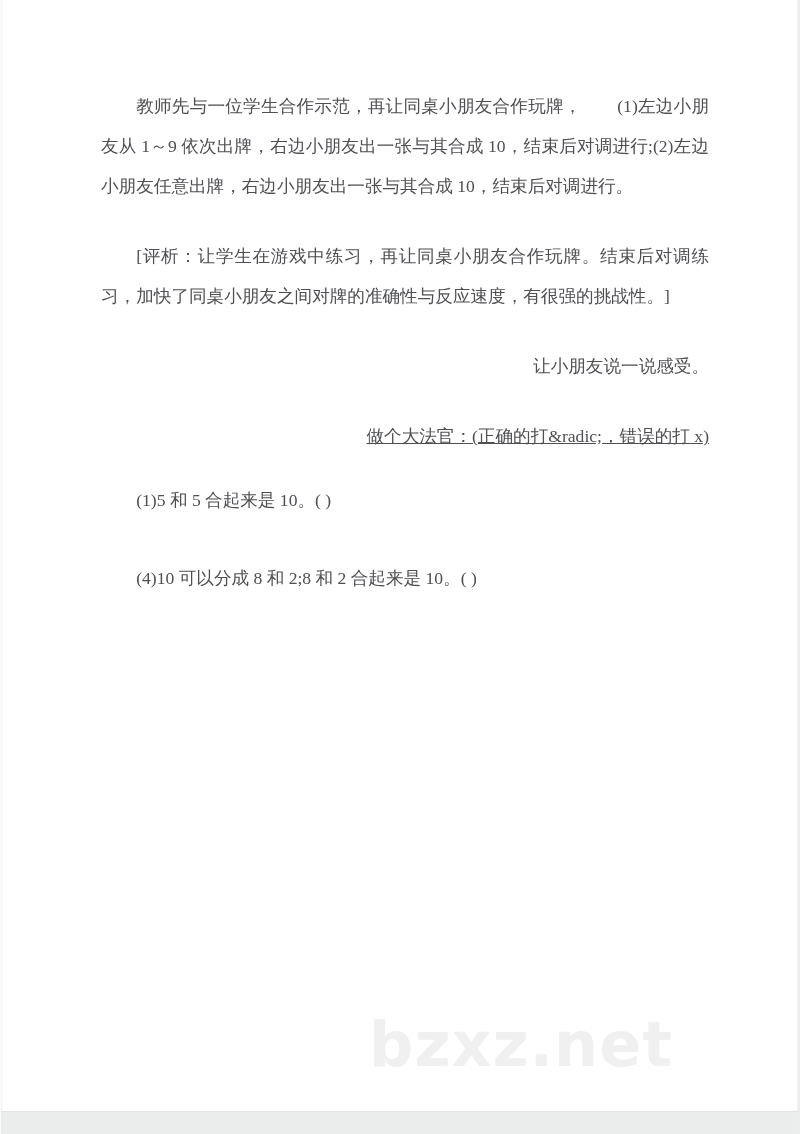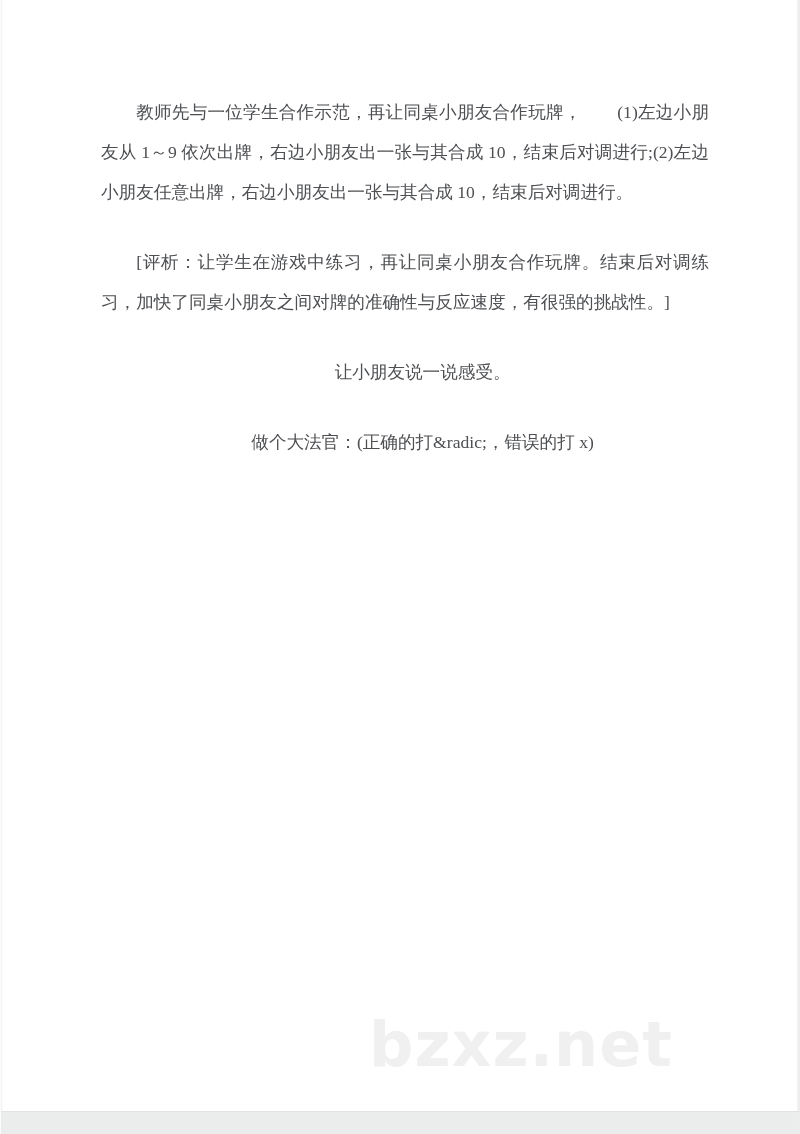--- a/index.html
+++ b/index.html
@@ -52,54 +52,54 @@
   #bottom-strip-hairline {
     position: absolute;
     left: 0; bottom: 22px;
     width: 800px; height: 1px;
     background: #e2e3e3;
   }
 
   
   #doc-body {
     position: absolute;
-    top: 92px;
+    top: 86px;
     left: 100px;
     width: 608px;
     color: #4d4f52;
     font-size: 17.6px;
     line-height: 40px;
     text-align: justify;
     text-justify: inter-ideograph;
     -webkit-font-smoothing: antialiased;
   }
 
   .para {
     margin: 0 0 22px 0;
     text-indent: 2em;
     text-align: justify;
     text-justify: inter-ideograph;
   }
   .para:last-child { margin-bottom: 0; }
 
   
   .para.ragged {
-    text-align: center;
+    text-align: right;
   }
 
   
   .quiz-line {
     margin: 0 0 38px 0;
     text-indent: 2em;
     text-align: left;
   }
   .quiz-line:last-child { margin-bottom: 0; }
 
   .gap-block { margin-bottom: 30px; }
-  .gap-small { margin-bottom: 24px; }
+  .gap-small { margin-bottom: 24px; text-decoration: underline; }
 
   
   #watermark {
     position: absolute;
     left: 368px;
     top: 1008px;
     font-family: "DejaVu Sans", "Liberation Sans", sans-serif;
     font-size: 62px;
     font-weight: 700;
     letter-spacing: 1px;
@@ -121,23 +121,25 @@
 
     <p class="para gap-block">教师先与一位学生合作示范，再让同桌小朋友合作玩牌，　　(1)左边小朋友从 1～9 依次出牌，右边小朋友出一张与其合成 10，结束后对调进行;(2)左边小朋友任意出牌，右边小朋友出一张与其合成 10，结束后对调进行。</p>
 
     <p class="para gap-block">[评析：让学生在游戏中练习，再让同桌小朋友合作玩牌。结束后对调练习，加快了同桌小朋友之间对牌的准确性与反应速度，有很强的挑战性。]</p>
 
     <p class="para ragged gap-block">让小朋友说一说感受。</p>
 
 
     <p class="para ragged gap-small">做个大法官：(正确的打&amp;radic;，错误的打 x)</p>
 
+    <p class="quiz-line">(1)5 和 5 合起来是 10。( )</p>
 
 
 
+    <p class="quiz-line">(4)10 可以分成 8 和 2;8 和 2 合起来是 10。( )</p>
 
   </div>
 
   <div id="watermark">bzxz.net</div>
 
   <div id="bottom-strip-hairline"></div>
   <div id="bottom-strip"></div>
 
 </div>
 

